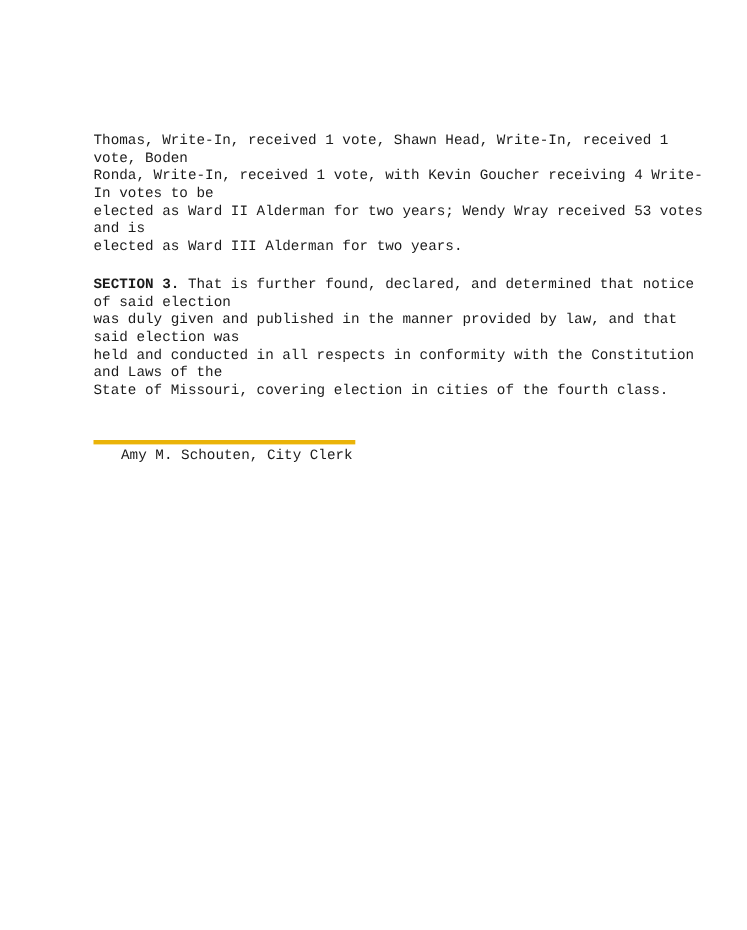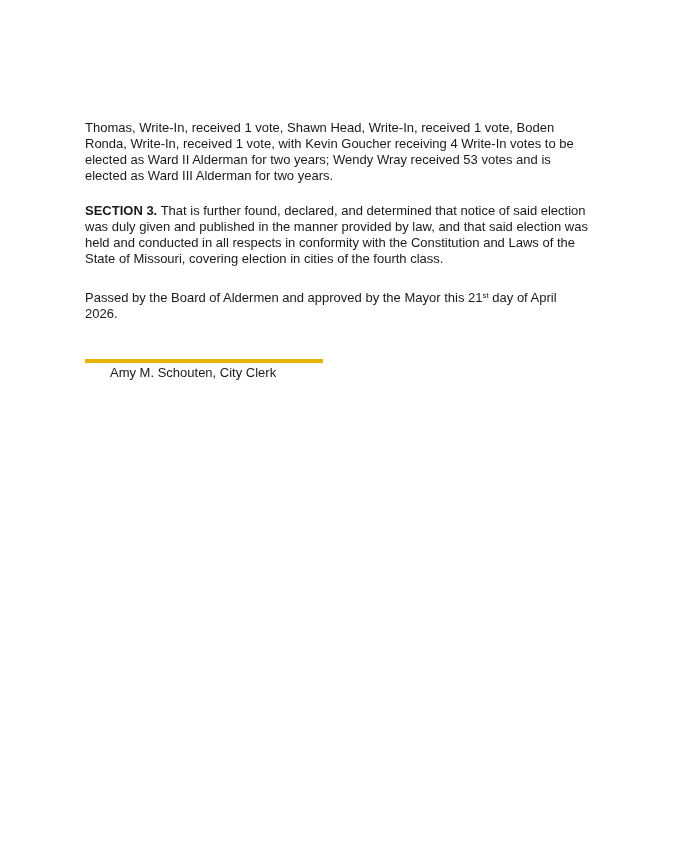--- a/index.html
+++ b/index.html
@@ -6,21 +6,21 @@
     margin: 0;
     padding: 0;
     background: #ffffff;
   }
   .page {
     position: relative;
     width: 679px;
     height: 845px;
     background: #ffffff;
     color: #1a1a1a;
-    font-family: Liberation Sans, sans-serif;
+    font-family: Liberation Mono, monospace;
     font-size: 13px;
     line-height: 16px;
     overflow: hidden;
   }
   .content {
     position: absolute;
     left: 85px;
     top: 120px;
     width: 560px;
   }
@@ -66,22 +66,20 @@
     <p class="para para-results">Thomas, Write-In, received 1 vote, Shawn Head, Write-In, received 1 vote, Boden
 Ronda, Write-In, received 1 vote, with Kevin Goucher receiving 4 Write-In votes to be
 elected as Ward II Alderman for two years; Wendy Wray received 53 votes and is
 elected as Ward III Alderman for two years.</p>
 
     <p class="para para-section3"><span class="bold">SECTION 3.</span><span> That is further found, declared, and determined that notice of said election
 was duly given and published in the manner provided by law, and that said election was
 held and conducted in all respects in conformity with the Constitution and Laws of the
 State of Missouri, covering election in cities of the fourth class.</span></p>
 
-    <p class="para para-passed"><span>Passed by the Board of Aldermen and approved by the Mayor this 21</span><span class="sup">st</span><span> day of April
-2026.</span></p>
 
 
 
     <div class="sig-block-clerk">
       <div class="sig-name-clerk">Amy M. Schouten, City Clerk</div>
     </div>
 
   </div>
 </div>
 

